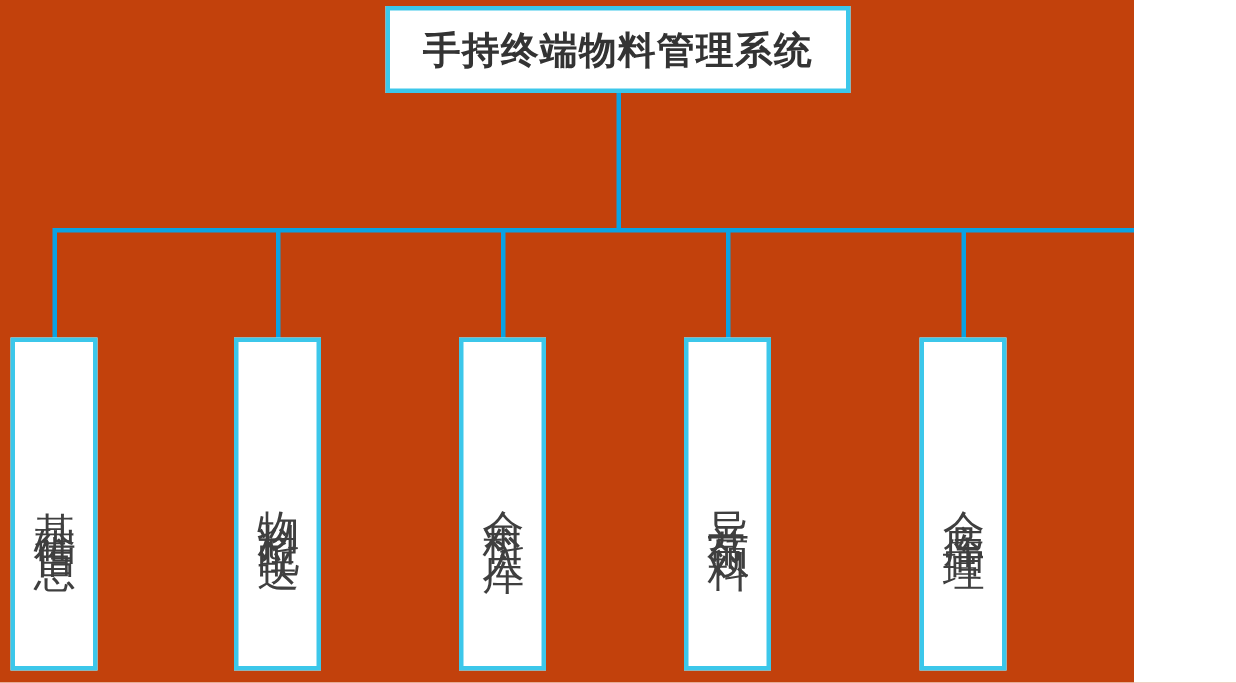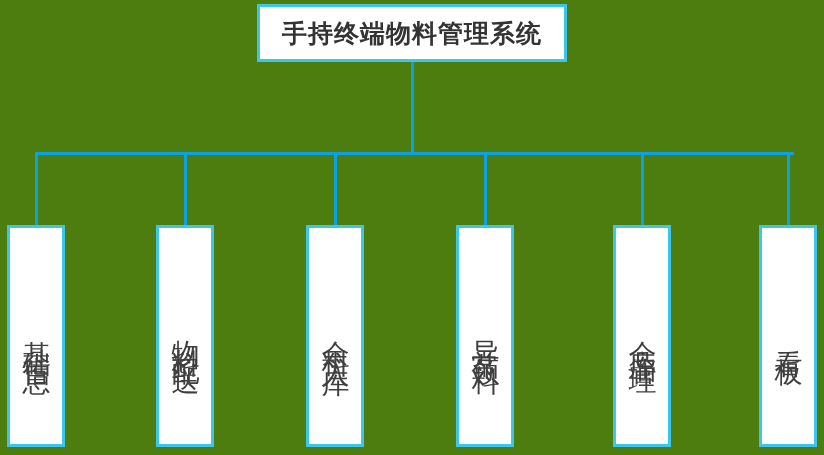--- a/index.html
+++ b/index.html
@@ -3,23 +3,23 @@
 <meta charset="utf-8">
 <style>
   html, body {
     margin: 0;
     padding: 0;
     background: #ffffff;
     font-family: "DejaVu Sans", sans-serif;
   }
   .canvas {
     position: relative;
-    width: 824px;
+    width: 756px;
     height: 455px;
-    background: #4d7c0f;
+    background: #c2410c;
     overflow: hidden;
   }
   
   .root-box {
     position: absolute;
     left: 257px;
     top: 4px;
     width: 310px;
     height: 58px;
     box-sizing: border-box;

